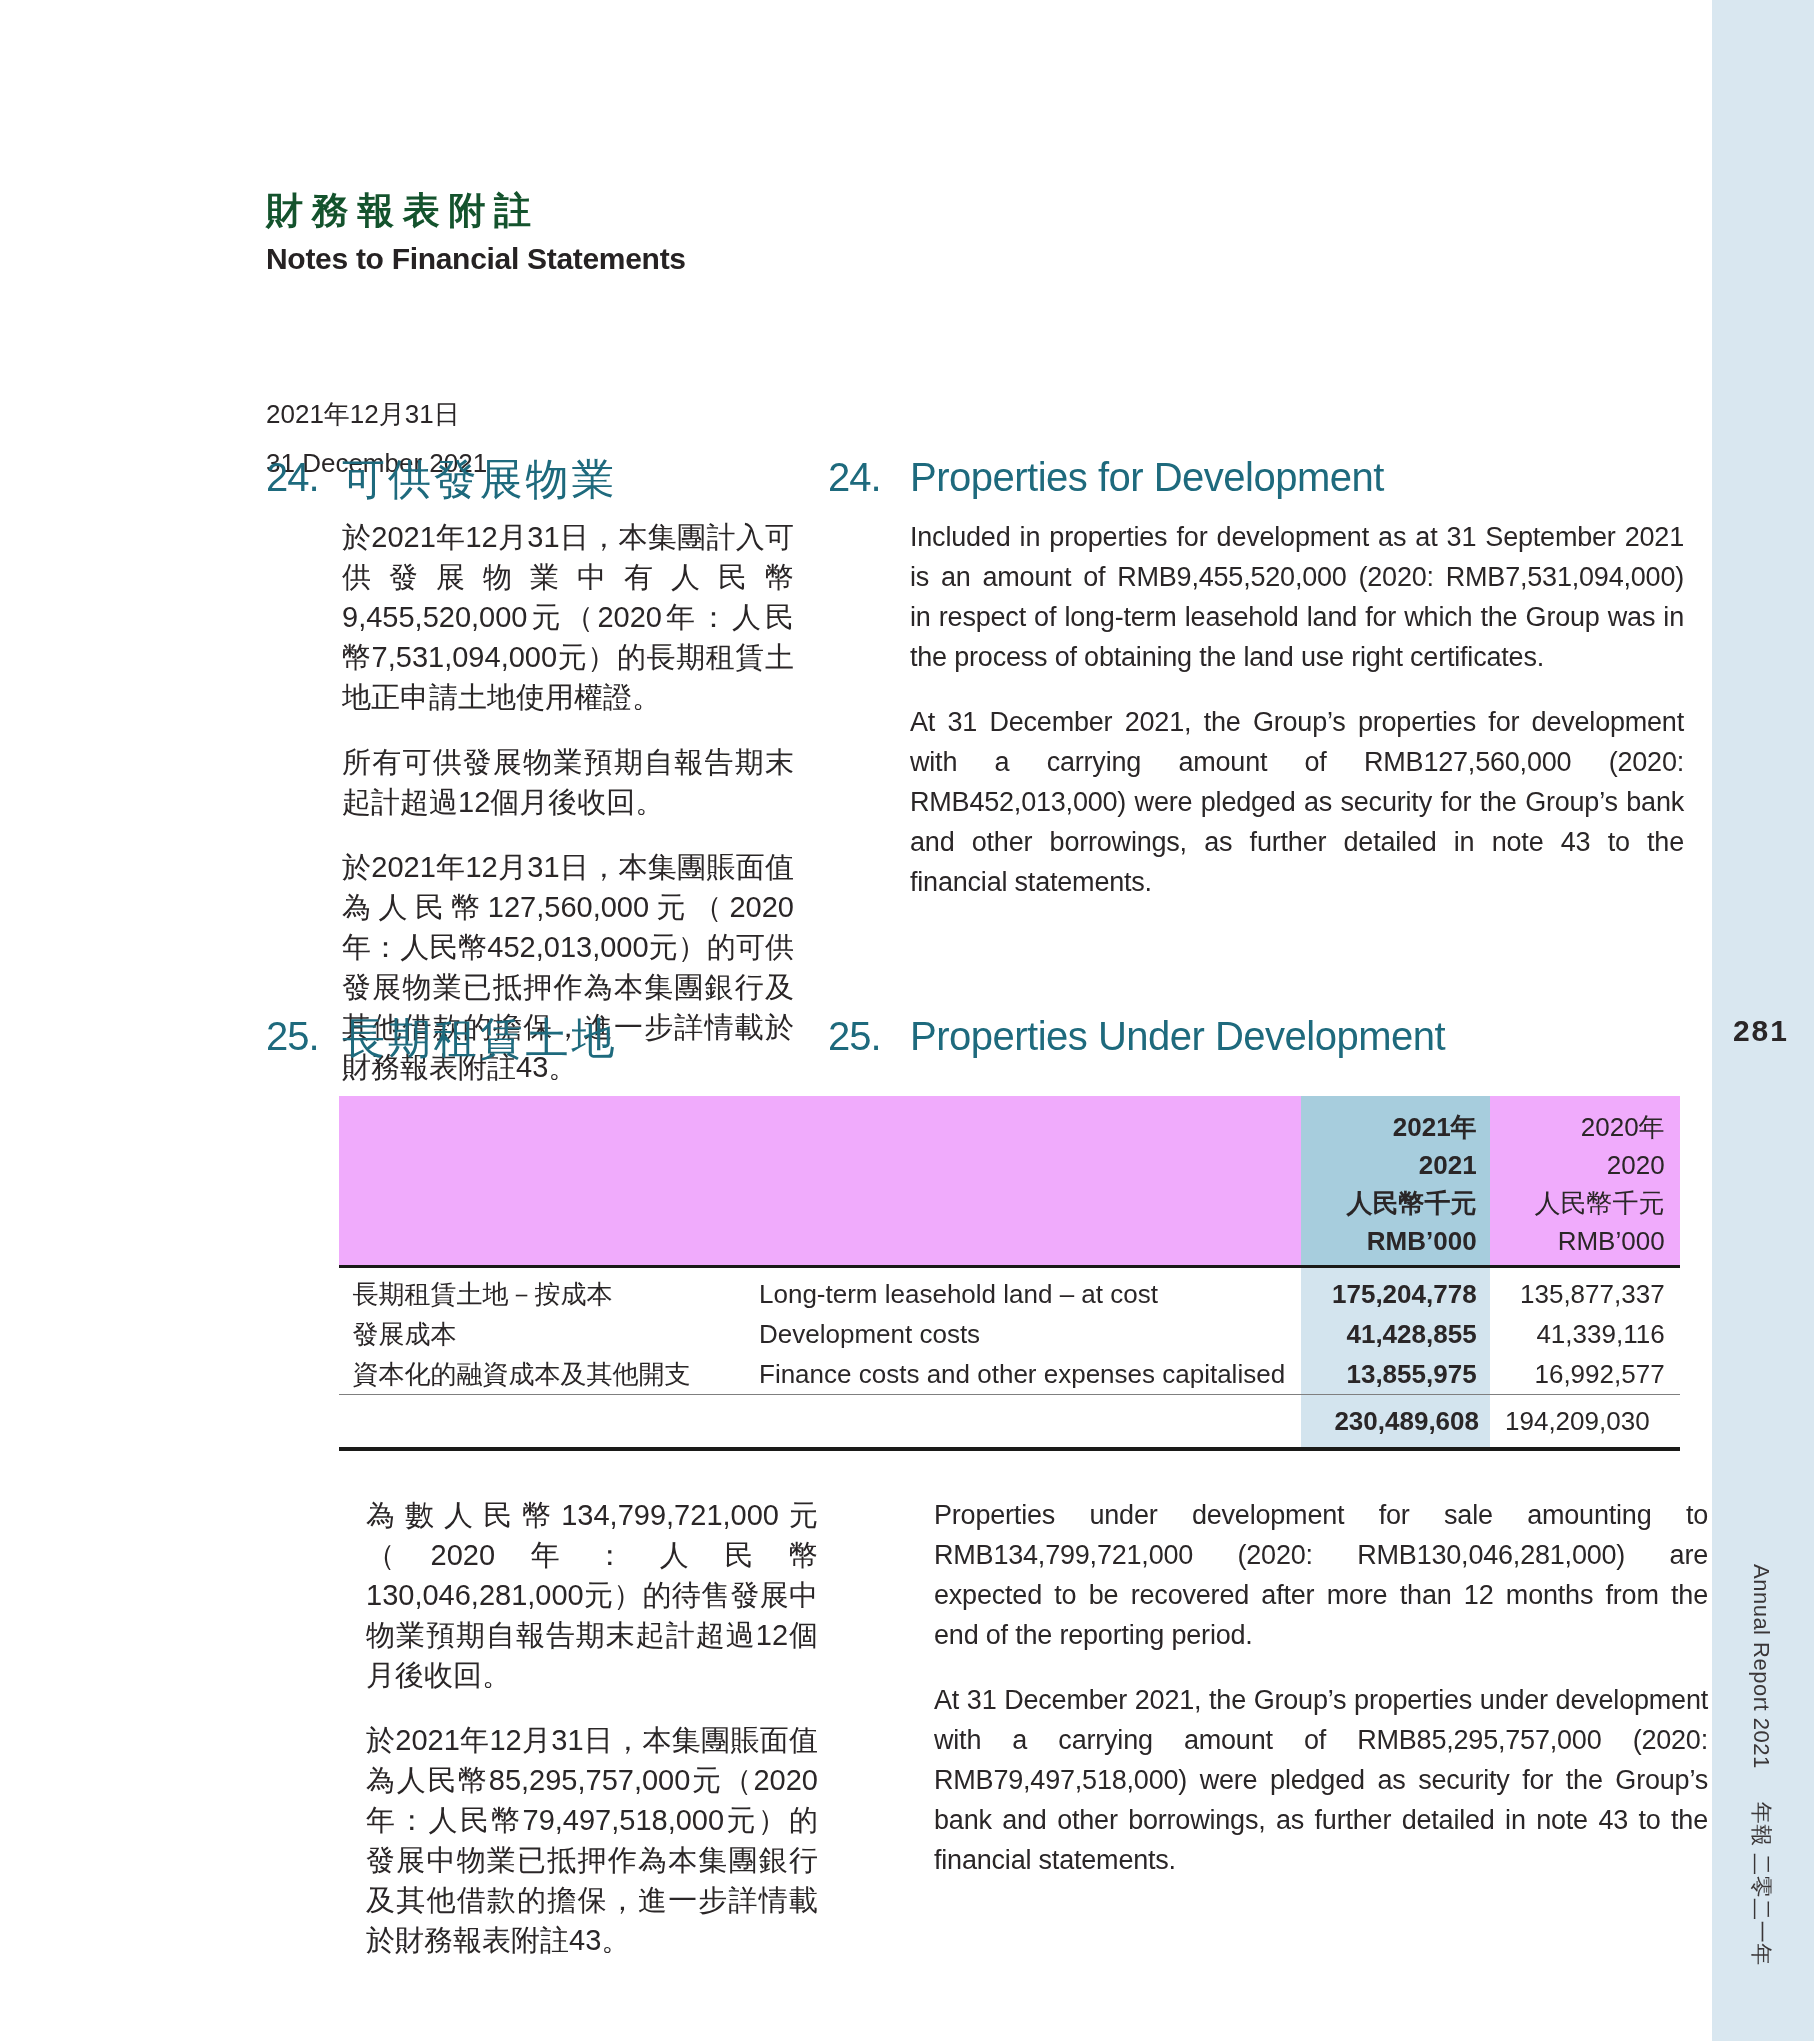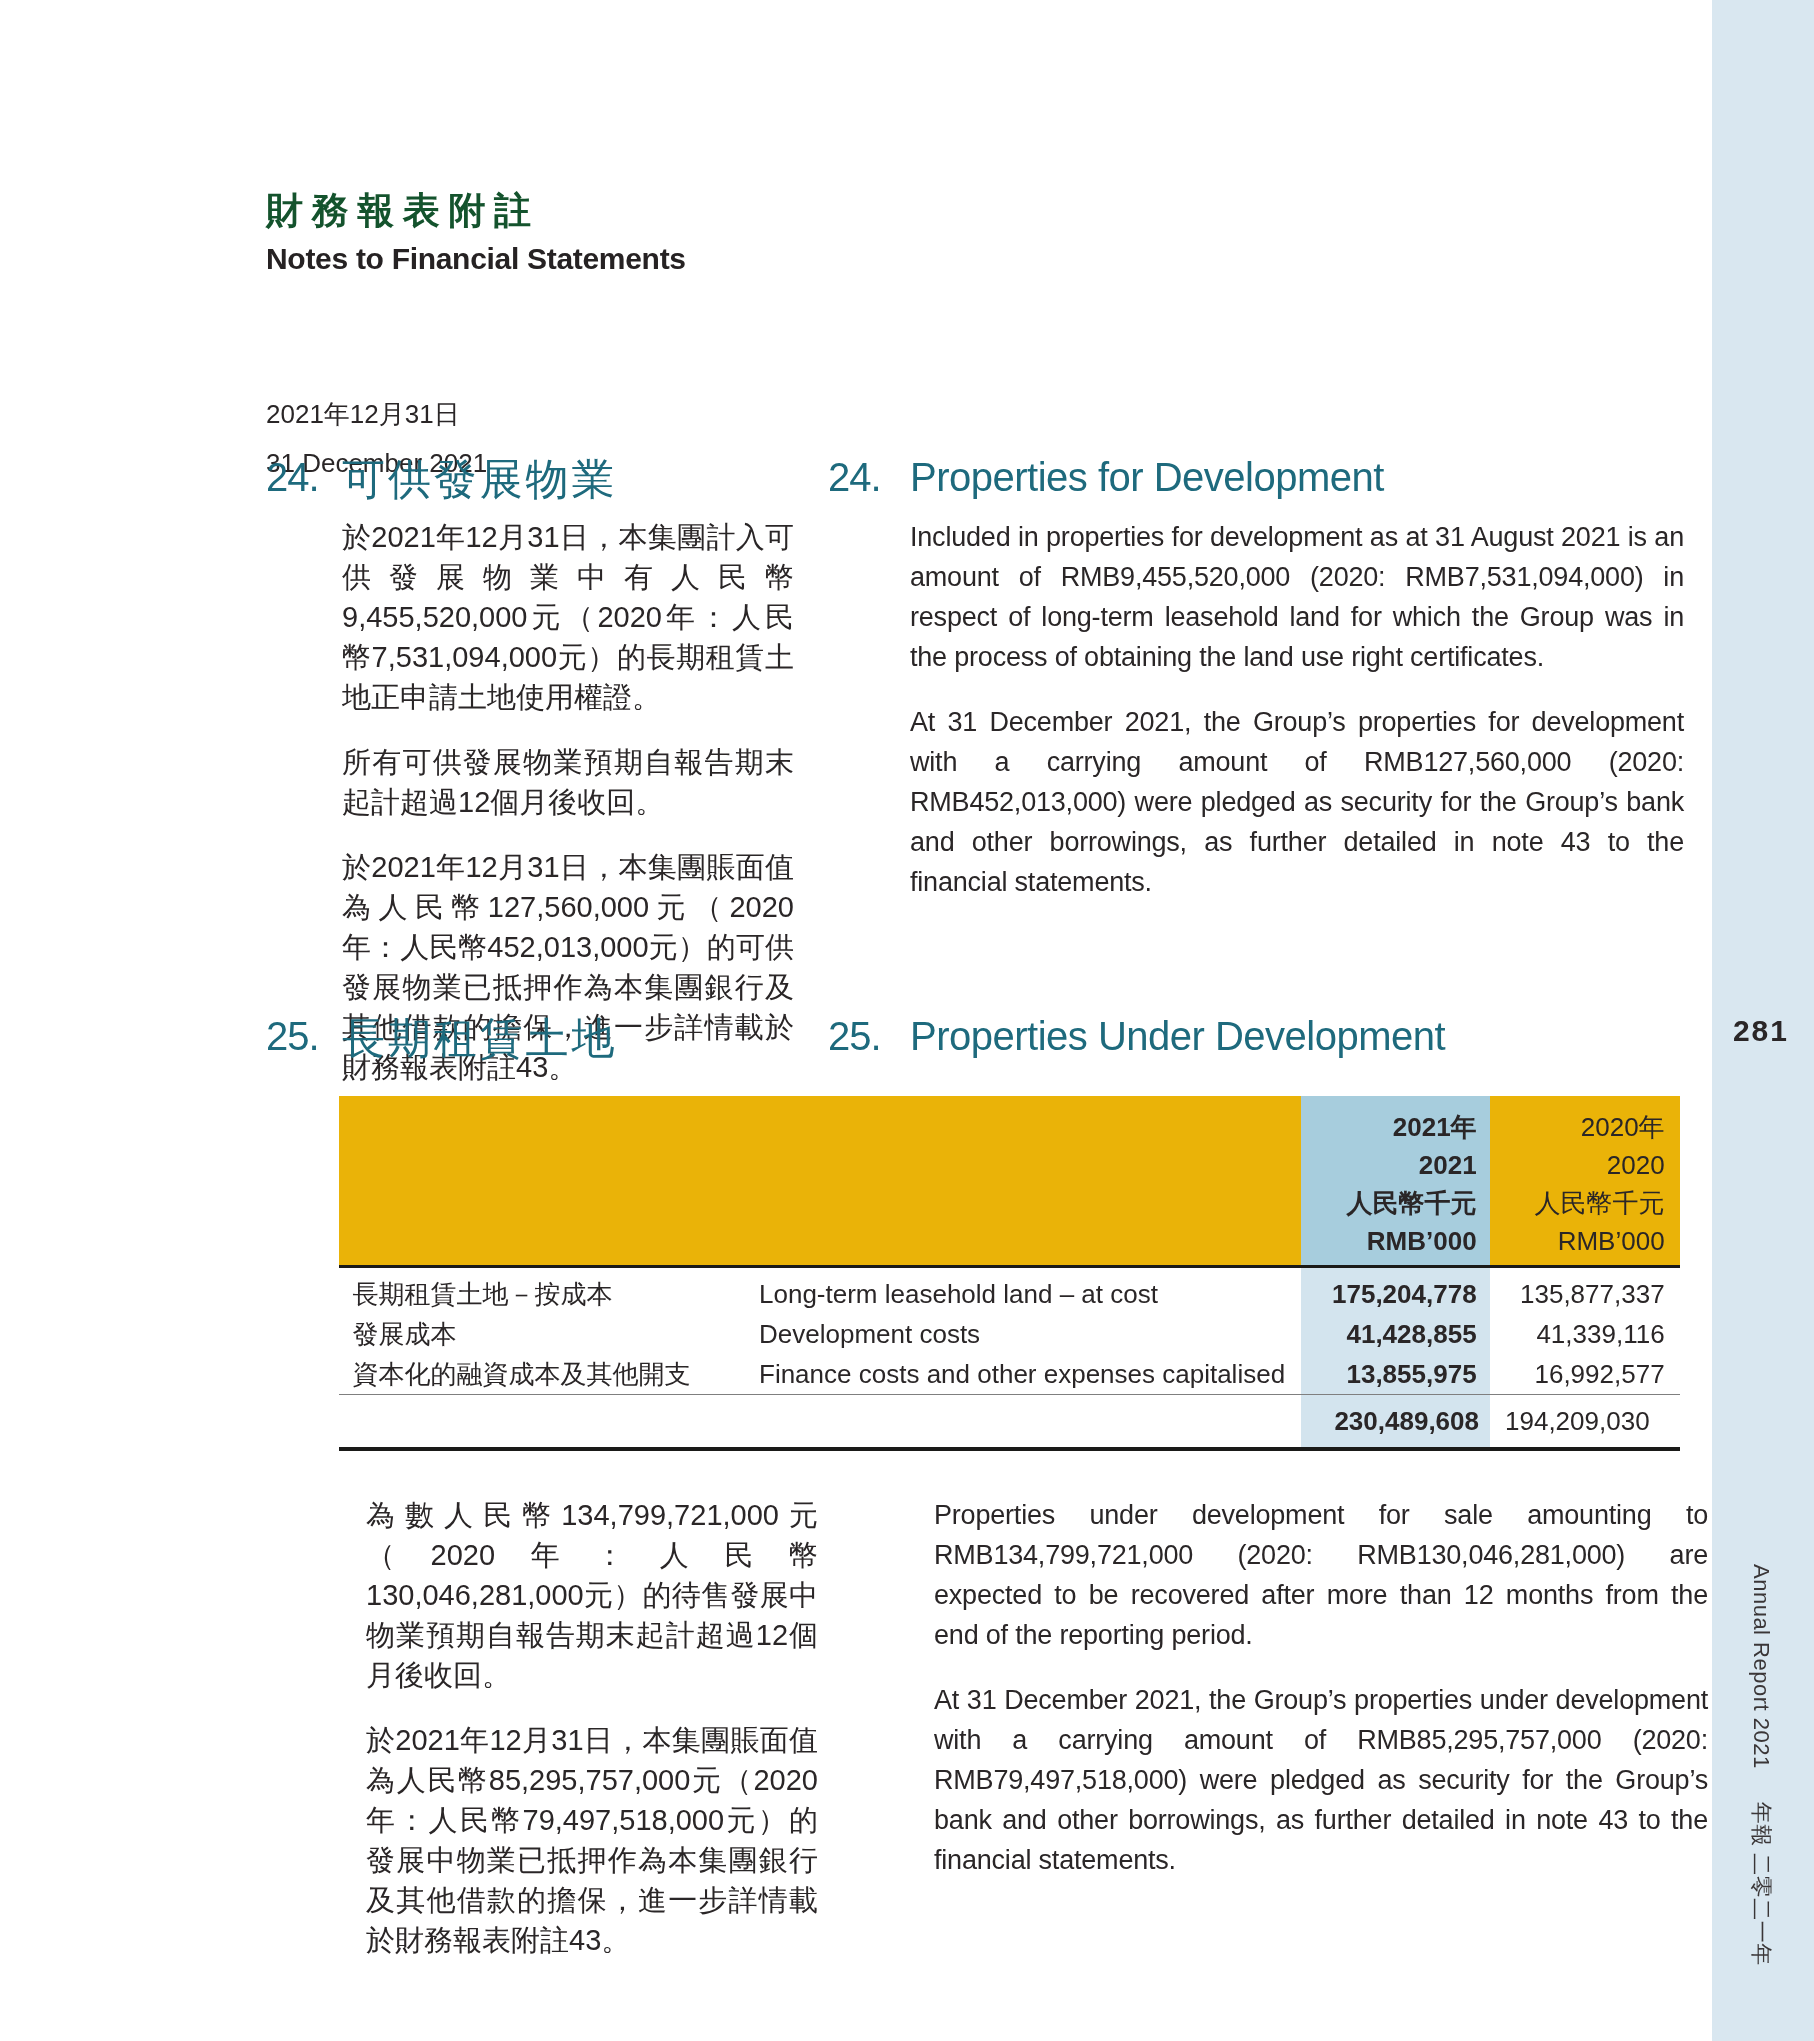--- a/index.html
+++ b/index.html
@@ -34,21 +34,21 @@
   
   .col{position:absolute;text-align:justify;}
   .col p{margin:0 0 25px 0;}
   .col-zh{left:342px;width:452px;font-size:29px;line-height:40px;color:#2a2627;}
   .col-en{left:910px;width:774px;font-size:27px;line-height:40px;color:#2a2627;letter-spacing:-0.2px;}
   #s24-zh,#s24-en{top:517px;}
   #s25-zh,#s25-en{top:1495px;margin-left:24px;}
 
   
   .fin-table{position:absolute;left:339px;top:1096px;width:1341px;}
-  .thead{display:grid;grid-template-columns:420px 542px 189px 190px;background:#eab308;border-bottom:3.8px solid #1a1a18;}
+  .thead{display:grid;grid-template-columns:420px 542px 189px 190px;background:#f0abfc;border-bottom:3.8px solid #1a1a18;}
   .thead .hcell{padding:11.5px 0 5.8px 0;text-align:right;font-size:26px;line-height:38px;}
   .thead .h2021{background:#a7cddd;font-weight:bold;padding-right:13.4px;}
   .thead .h2020{padding-right:15.4px;}
   .tbody{position:relative;}
   .band{position:absolute;left:962px;top:0;width:189px;height:181px;background:#d3e4ee;}
   .rows{position:relative;padding-top:5.8px;}
   .trow{display:grid;grid-template-columns:420px 542px 189px 190px;height:40px;line-height:40px;font-size:26px;}
   .trow .lz{padding-left:13.4px;}
   .trow .v1{text-align:right;padding-right:13.4px;font-weight:bold;}
   .trow .v2{text-align:right;padding-right:15.4px;}
@@ -77,21 +77,21 @@
   <span class="num-en">24.</span>
   <span class="txt-en">Properties for Development</span>
 </div>
 
 <div class="col col-zh" id="s24-zh">
   <p>於2021年12月31日，本集團計入可供發展物業中有人民幣9,455,520,000元（2020年：人民幣7,531,094,000元）的長期租賃土地正申請土地使用權證。</p>
   <p>所有可供發展物業預期自報告期末起計超過12個月後收回。</p>
   <p>於2021年12月31日，本集團賬面值為人民幣127,560,000元（2020年：人民幣452,013,000元）的可供發展物業已抵押作為本集團銀行及其他借款的擔保，進一步詳情載於財務報表附註43。</p>
 </div>
 <div class="col col-en" id="s24-en">
-  <p>Included in properties for development as at 31 August 2021 is an amount of RMB9,455,520,000 (2020: RMB7,531,094,000) in respect of long-term leasehold land for which the Group was in the process of obtaining the land use right certificates.</p>
+  <p>Included in properties for development as at 31 September 2021 is an amount of RMB9,455,520,000 (2020: RMB7,531,094,000) in respect of long-term leasehold land for which the Group was in the process of obtaining the land use right certificates.</p>
   <p>At 31 December 2021, the Group’s properties for development with a carrying amount of RMB127,560,000 (2020: RMB452,013,000) were pledged as security for the Group’s bank and other borrowings, as further detailed in note 43 to the financial statements.</p>
 </div>
 
 <div class="sec-head" id="sec25-head">
   <span class="num-zh">25.</span>
   <span class="txt-zh">長期租賃土地</span>
   <span class="num-en">25.</span>
   <span class="txt-en">Properties Under Development</span>
 </div>
 

